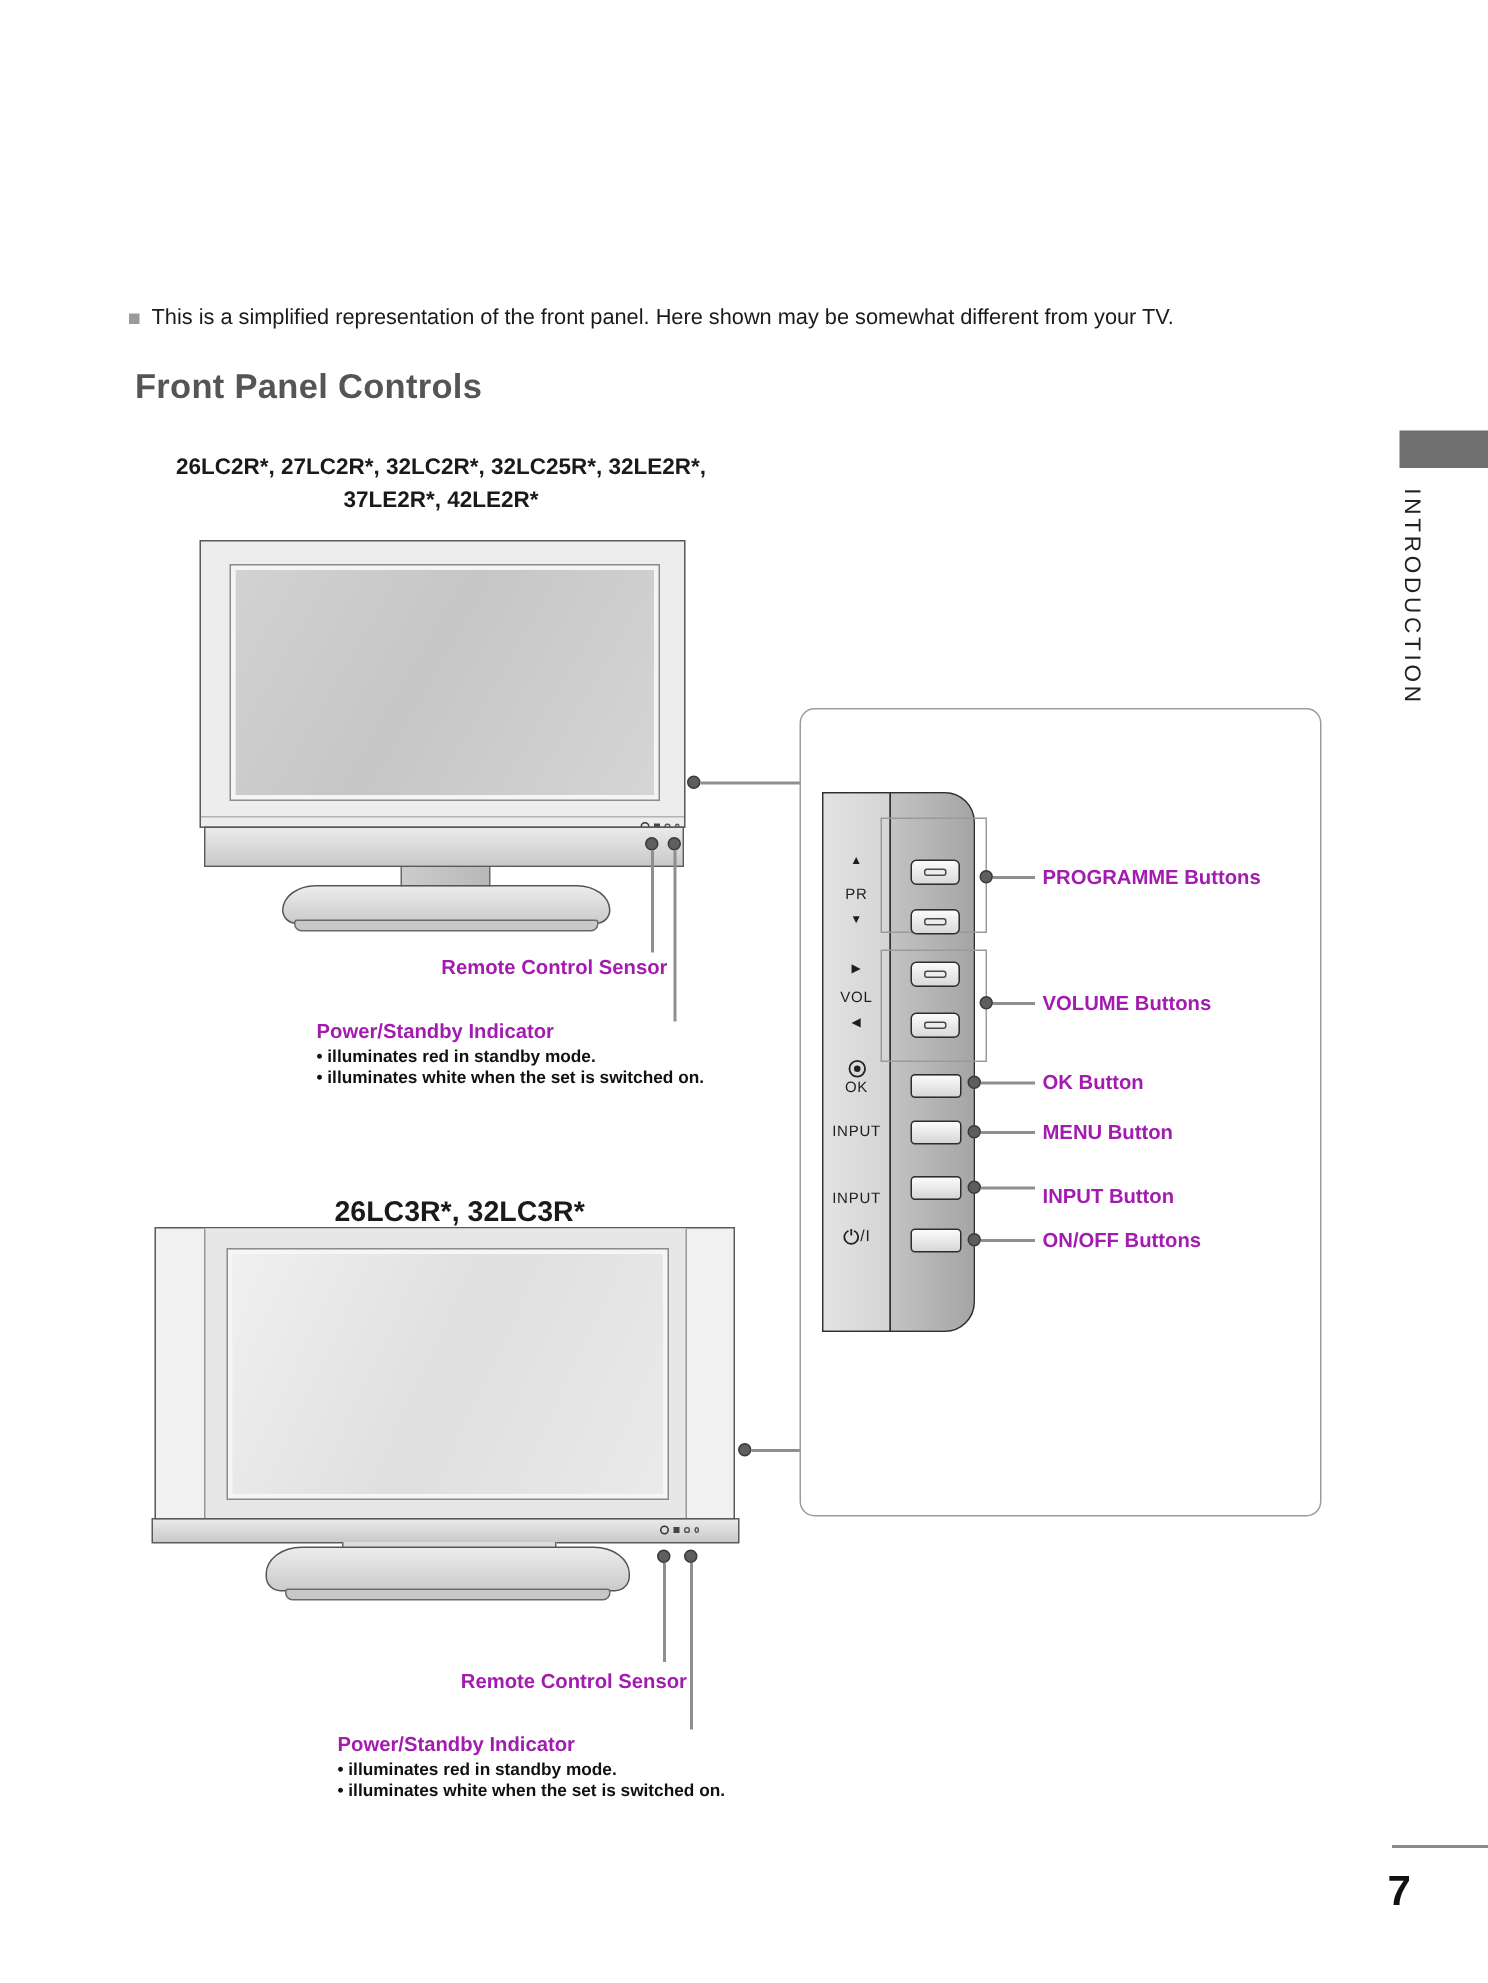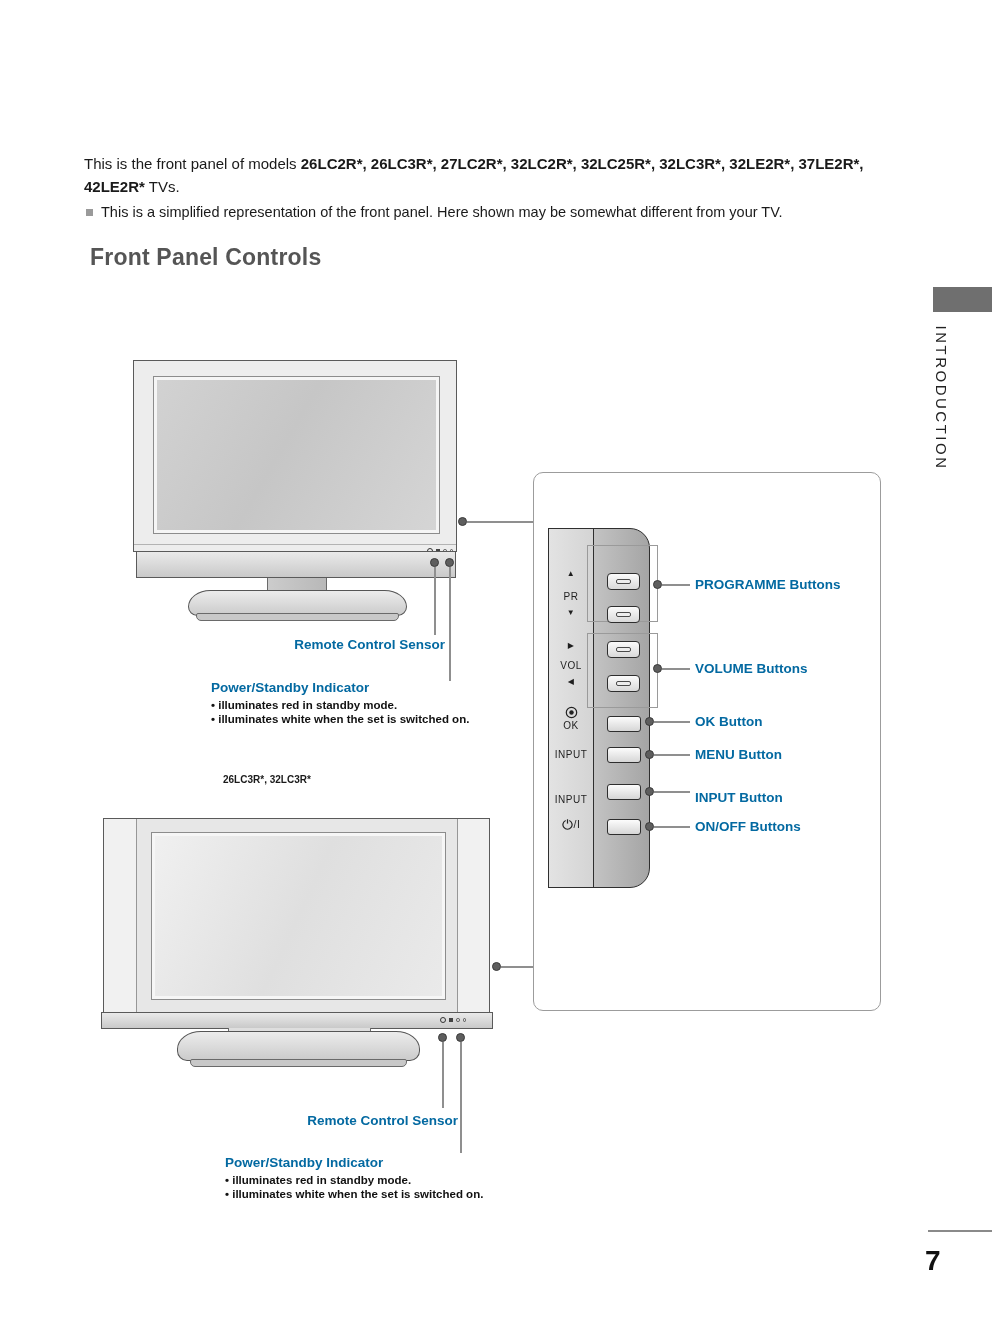--- a/index.html
+++ b/index.html
@@ -7,28 +7,28 @@
           font-family:"Liberation Sans", sans-serif; color:#1a1a1a; overflow:hidden; }
   .abs { position:absolute; box-sizing:border-box; }
 
   
   .intro { left:84px; top:152px; width:780px; font-size:15px; line-height:23px; font-weight:400; }
   .intro b { font-weight:700; }
   .note { left:84px; top:204px; width:800px; font-size:14.5px; font-weight:400; display:flex; align-items:flex-start; }
   .note-sq { width:7px; height:7px; background:#9a9a9a; margin:5px 8px 0 2px; flex:0 0 auto; }
   .h1 { left:90px; top:244px; font-size:23px; font-weight:700; color:#555555; letter-spacing:0.2px; }
   .models1 { left:100px; top:301px; width:388px; text-align:center; font-size:15px; font-weight:700; line-height:22px; }
-  .models2 { left:223px; top:774px; font-size:10px; font-weight:700; }
+  .models2 { left:223px; top:798px; font-size:19px; font-weight:700; }
 
   
   .dot { position:absolute; width:9px; height:9px; border-radius:50%;
          background:#5e5e5e; border:1px solid #3a3a3a; box-sizing:border-box; }
   .vline { position:absolute; width:1.5px; background:#8f8f8f; }
   .hline { position:absolute; height:1.5px; background:#8f8f8f; }
-  .clabel { position:absolute; font-size:13.5px; font-weight:700; line-height:14px; white-space:nowrap; color:#0369a1; }
+  .clabel { position:absolute; font-size:13.5px; font-weight:700; line-height:14px; white-space:nowrap; color:#a21caf; }
   .cbullet { position:absolute; font-size:11.5px; font-weight:700; line-height:13px; white-space:nowrap; color:#111; }
 
   
   .tv-body { background:#ededed; border:1.5px solid #5a5a5a; }
   .screen { border:3px solid #f5f5f5; outline:1px solid #8c8c8c;
             background:linear-gradient(120deg,#d2d2d2,#c6c6c6 45%,#d5d5d5); }
   .screen2 { border:3px solid #f6f6f6; outline:1px solid #8c8c8c;
             background:linear-gradient(115deg,#f0f0f0,#dfdfdf 50%,#eaeaea); }
   .tv-strip { background:linear-gradient(#eaeaea,#c9c9c9); border:1.5px solid #5a5a5a; }
   .neck { background:linear-gradient(90deg,#cccccc,#b8b8b8); border:1px solid #6a6a6a; border-top:none; }
@@ -64,29 +64,32 @@
   .vtext { left:941px; top:398px; transform:translate(-50%,-50%) rotate(90deg);
            font-size:15px; font-weight:400; letter-spacing:2.5px; white-space:nowrap; color:#222; }
   .pgrule { left:928px; top:1230px; width:64px; height:2px; background:#8a8a8a; }
   .pgnum { left:925px; top:1245px; font-size:28px; font-weight:700; color:#111; }
 </style>
 </head>
 <body>
 
 <div class="page">
 
-  <div class="abs intro"><span>This is the front panel of models </span><b>26LC2R*, 26LC3R*, 27LC2R*, 32LC2R*, 32LC25R*, 32LC3R*, 32LE2R*, 37LE2R*, 42LE2R*</b><span> TVs.</span></div>
 
   <div class="abs note">
     <span class="note-sq"></span>
     <span>This is a simplified representation of the front panel. Here shown may be somewhat different from your TV.</span>
   </div>
 
   <div class="abs h1">Front Panel Controls</div>
 
+  <div class="abs models1">
+    <div>26LC2R*, 27LC2R*, 32LC2R*, 32LC25R*, 32LE2R*,</div>
+    <div>37LE2R*, 42LE2R*</div>
+  </div>
 
   <div class="abs tv-body" style="left:133px;top:360px;width:324px;height:192px;"></div>
   <div class="abs screen" style="left:154px;top:377px;width:285px;height:156px;"></div>
   <div class="abs" style="left:134px;top:544px;width:322px;height:1px;background:#b3b3b3;"></div>
   <div class="ind-row" style="left:427px;top:548px;">
     <span class="ind-ring"></span>
     <span class="ind-sq"></span>
     <span class="ind-dot"></span>
     <span class="ind-dot"></span>
   </div>

